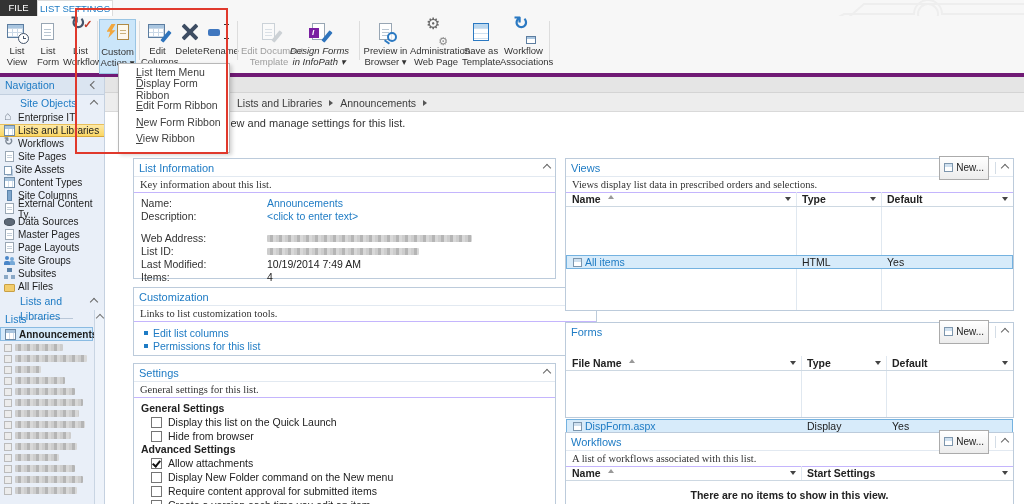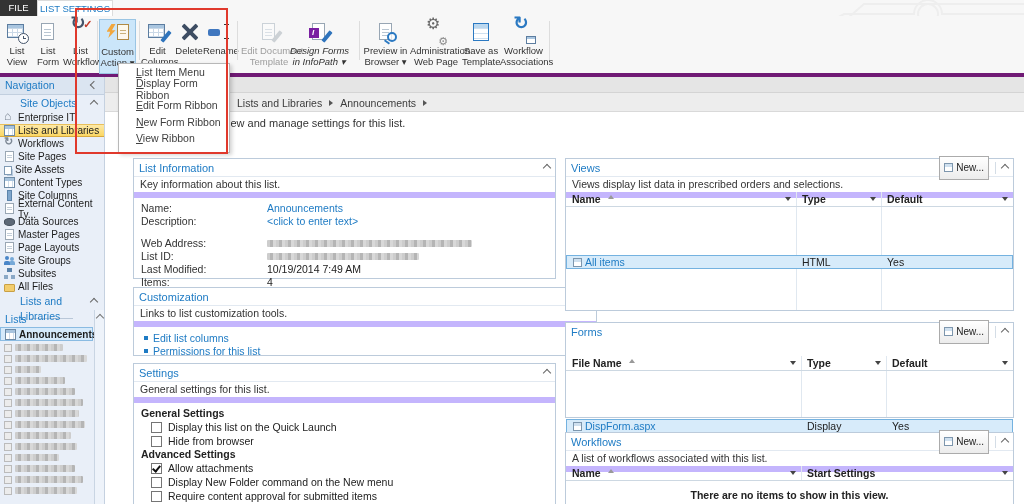--- a/index.html
+++ b/index.html
@@ -151,22 +151,22 @@
   .si-folder{background:#f3cd6d;border:1px solid #c9a044;height:8px;margin-top:2px;border-radius:1px;}
 
   
   .panel{position:absolute;background:#fff;border:1px solid #bccbdb;box-sizing:border-box;font-size:10.5px;}
   .phead{height:17px;display:flex;align-items:center;justify-content:space-between;padding:0 5px;}
   .ptitle{color:#1e7bc4;font-size:11px;}
   .pctrl{display:flex;align-items:center;gap:6px;}
   .pctrl .sep{width:1px;height:12px;background:#d4dde6;}
   .newbtn{display:flex;align-items:center;gap:3px;height:14px;border:1px solid #ababab;
           background:linear-gradient(#fff,#ececec);padding:4px 4px;font-size:10px;color:#222;cursor:default;}
-  .pdesc{border-top:1px solid #e2e9f1;border-bottom:6px solid #c4b5fd;height:15px;line-height:15px;
-         padding-left:6px;color:#333;}
+  .pdesc{border-top:1px solid #e2e9f1;border-bottom:1px solid #c4b5fd;height:15px;line-height:15px;
+         padding-left:6px;color:#333;font-family:Liberation Serif, serif;}
   .pbody{position:relative;padding-top:4px;}
 
   .inforow{display:flex;height:13px;line-height:13px;padding-left:7px;}
   .inforow .lbl{width:126px;color:#333;}
   .link{color:#1e7bc4;cursor:default;}
   .gapv{height:9px;}
   .linkrow{height:13px;display:flex;align-items:center;}
   .bul{width:4px;height:4px;background:#1e7bc4;margin:0 5px 0 10px;flex:none;}
   .subttl{font-weight:bold;padding-left:7px;height:13px;line-height:13px;}
   .cbrow{display:flex;align-items:center;height:14px;padding-left:17px;gap:6px;}

